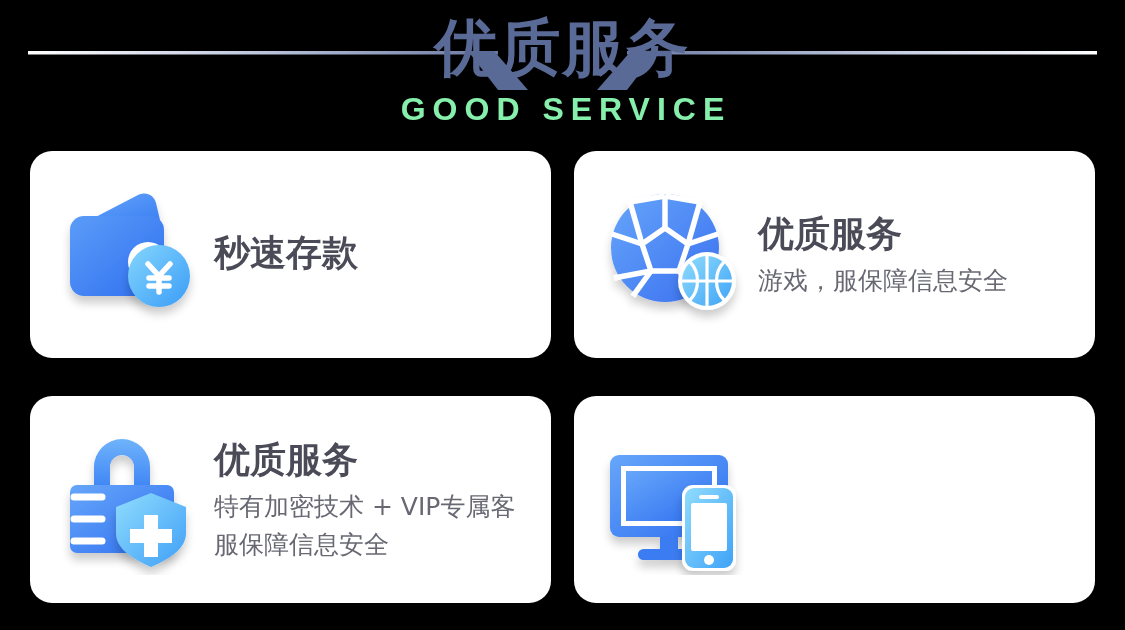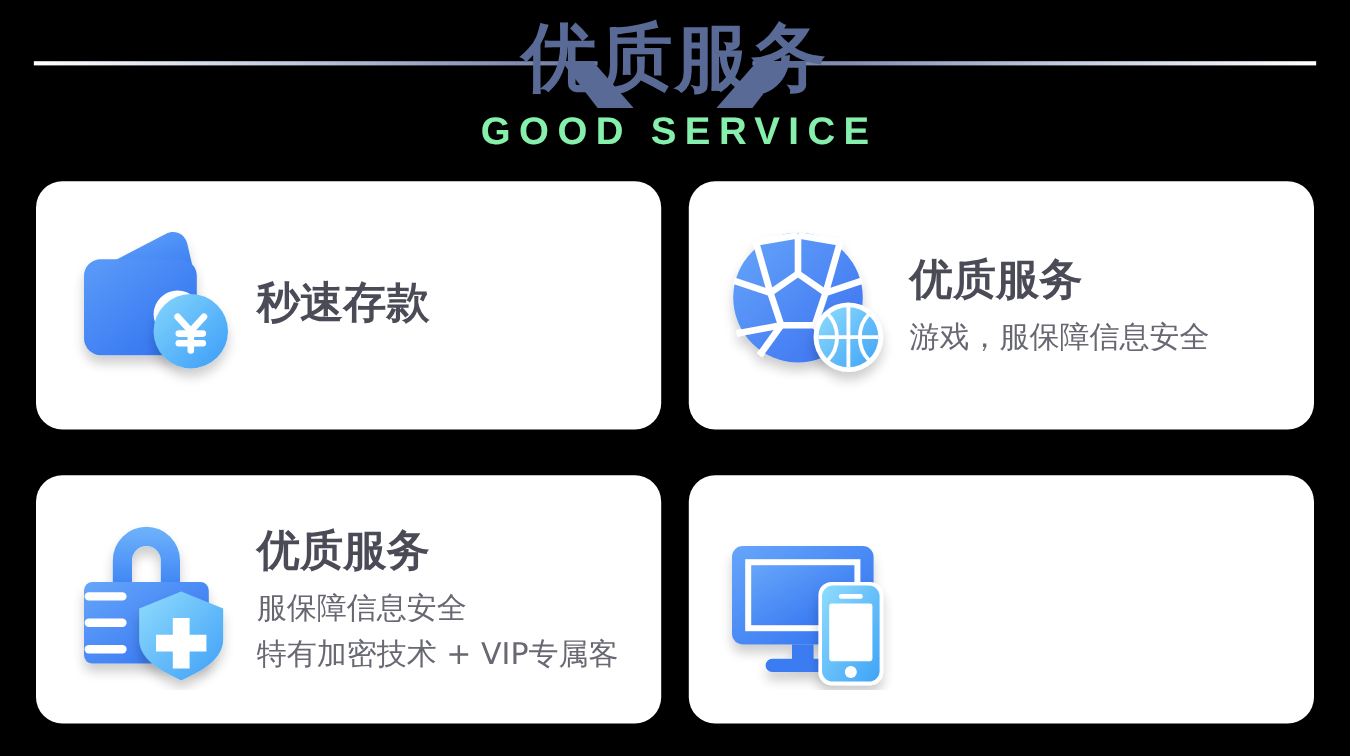--- a/index.html
+++ b/index.html
@@ -307,22 +307,22 @@
           </g>
         </g>
         <g filter="url(#sh3)">
           <path d="M95 68 L130 82 L130 108 C130 124 113 134 95 142 C77 134 60 124 60 108 L60 82 Z" fill="url(#shield)"></path>
           <path d="M88 90 L102 90 L102 104 L116 104 L116 118 L102 118 L102 132 L88 132 L88 118 L74 118 L74 104 L88 104 Z" fill="#ffffff"></path>
         </g>
       </svg>
     </div>
     <div class="card-text">
       <div class="card-title">优质服务</div>
+      <div class="card-sub two-line">特有加密技术 + VIP专属客</div>
       <div class="card-sub two-line">服保障信息安全</div>
-      <div class="card-sub two-line">特有加密技术 + VIP专属客</div>
     </div>
   </div>
 
   <div class="card">
     <div class="card-icon">
       <svg width="150" height="150" viewBox="0 0 150 150">
         <defs>
           <linearGradient id="mon" x1="0" y1="0" x2="1" y2="1">
             <stop offset="0" stop-color="#66a6fa"></stop>
             <stop offset="1" stop-color="#2f6ff0"></stop>

